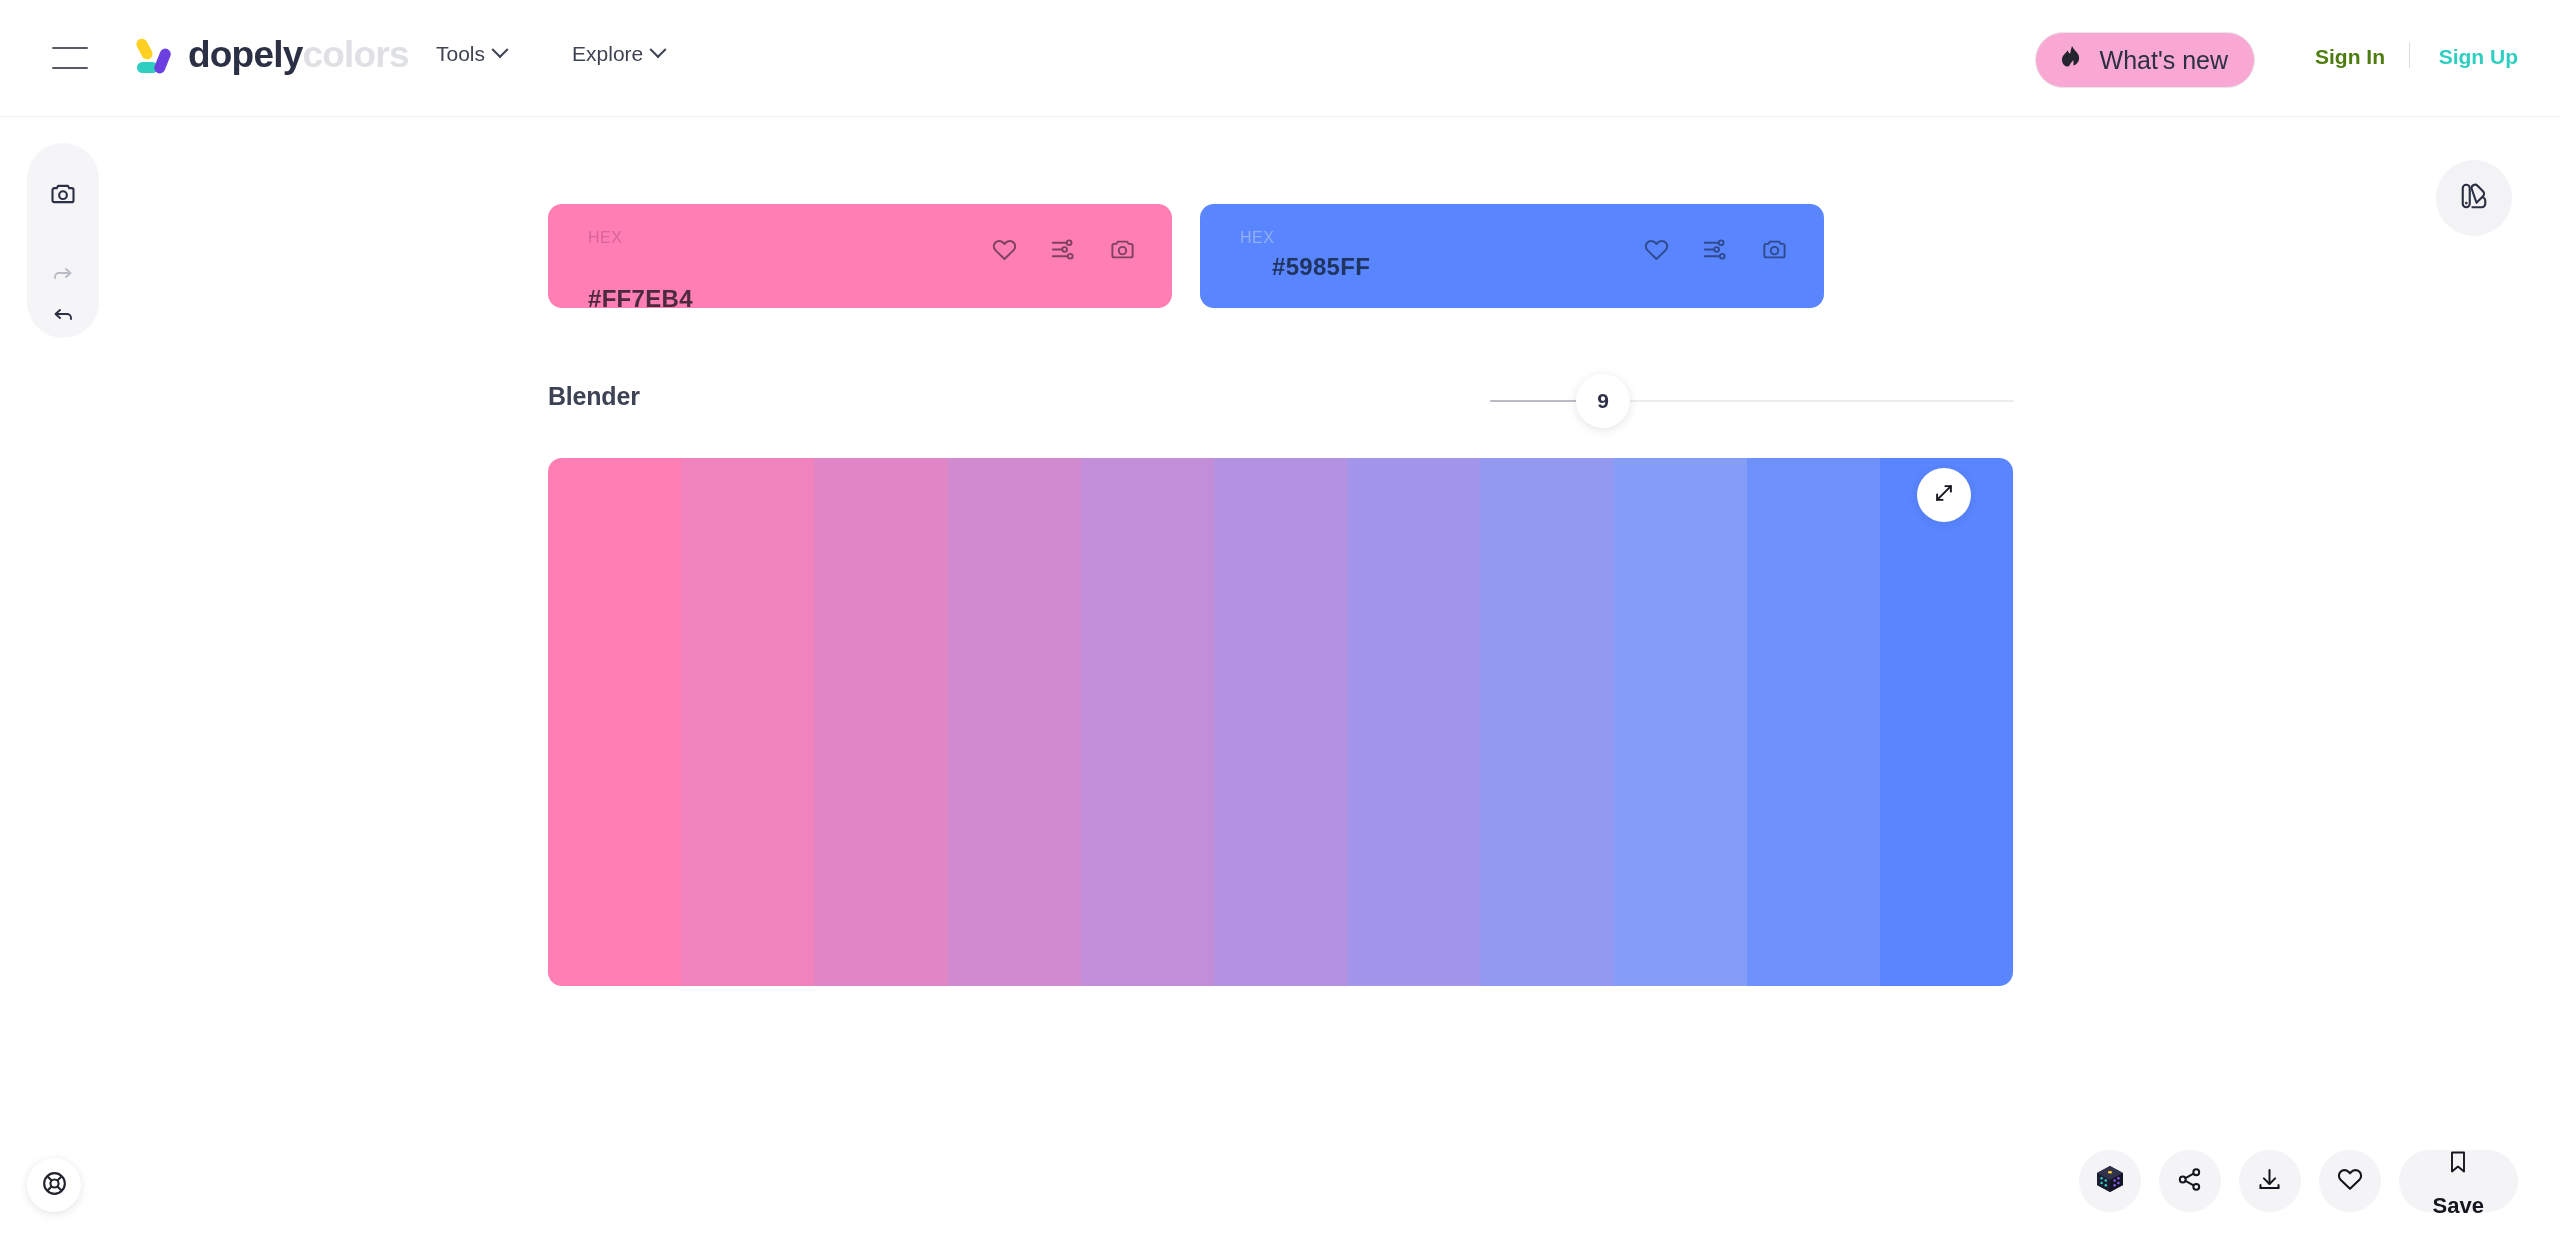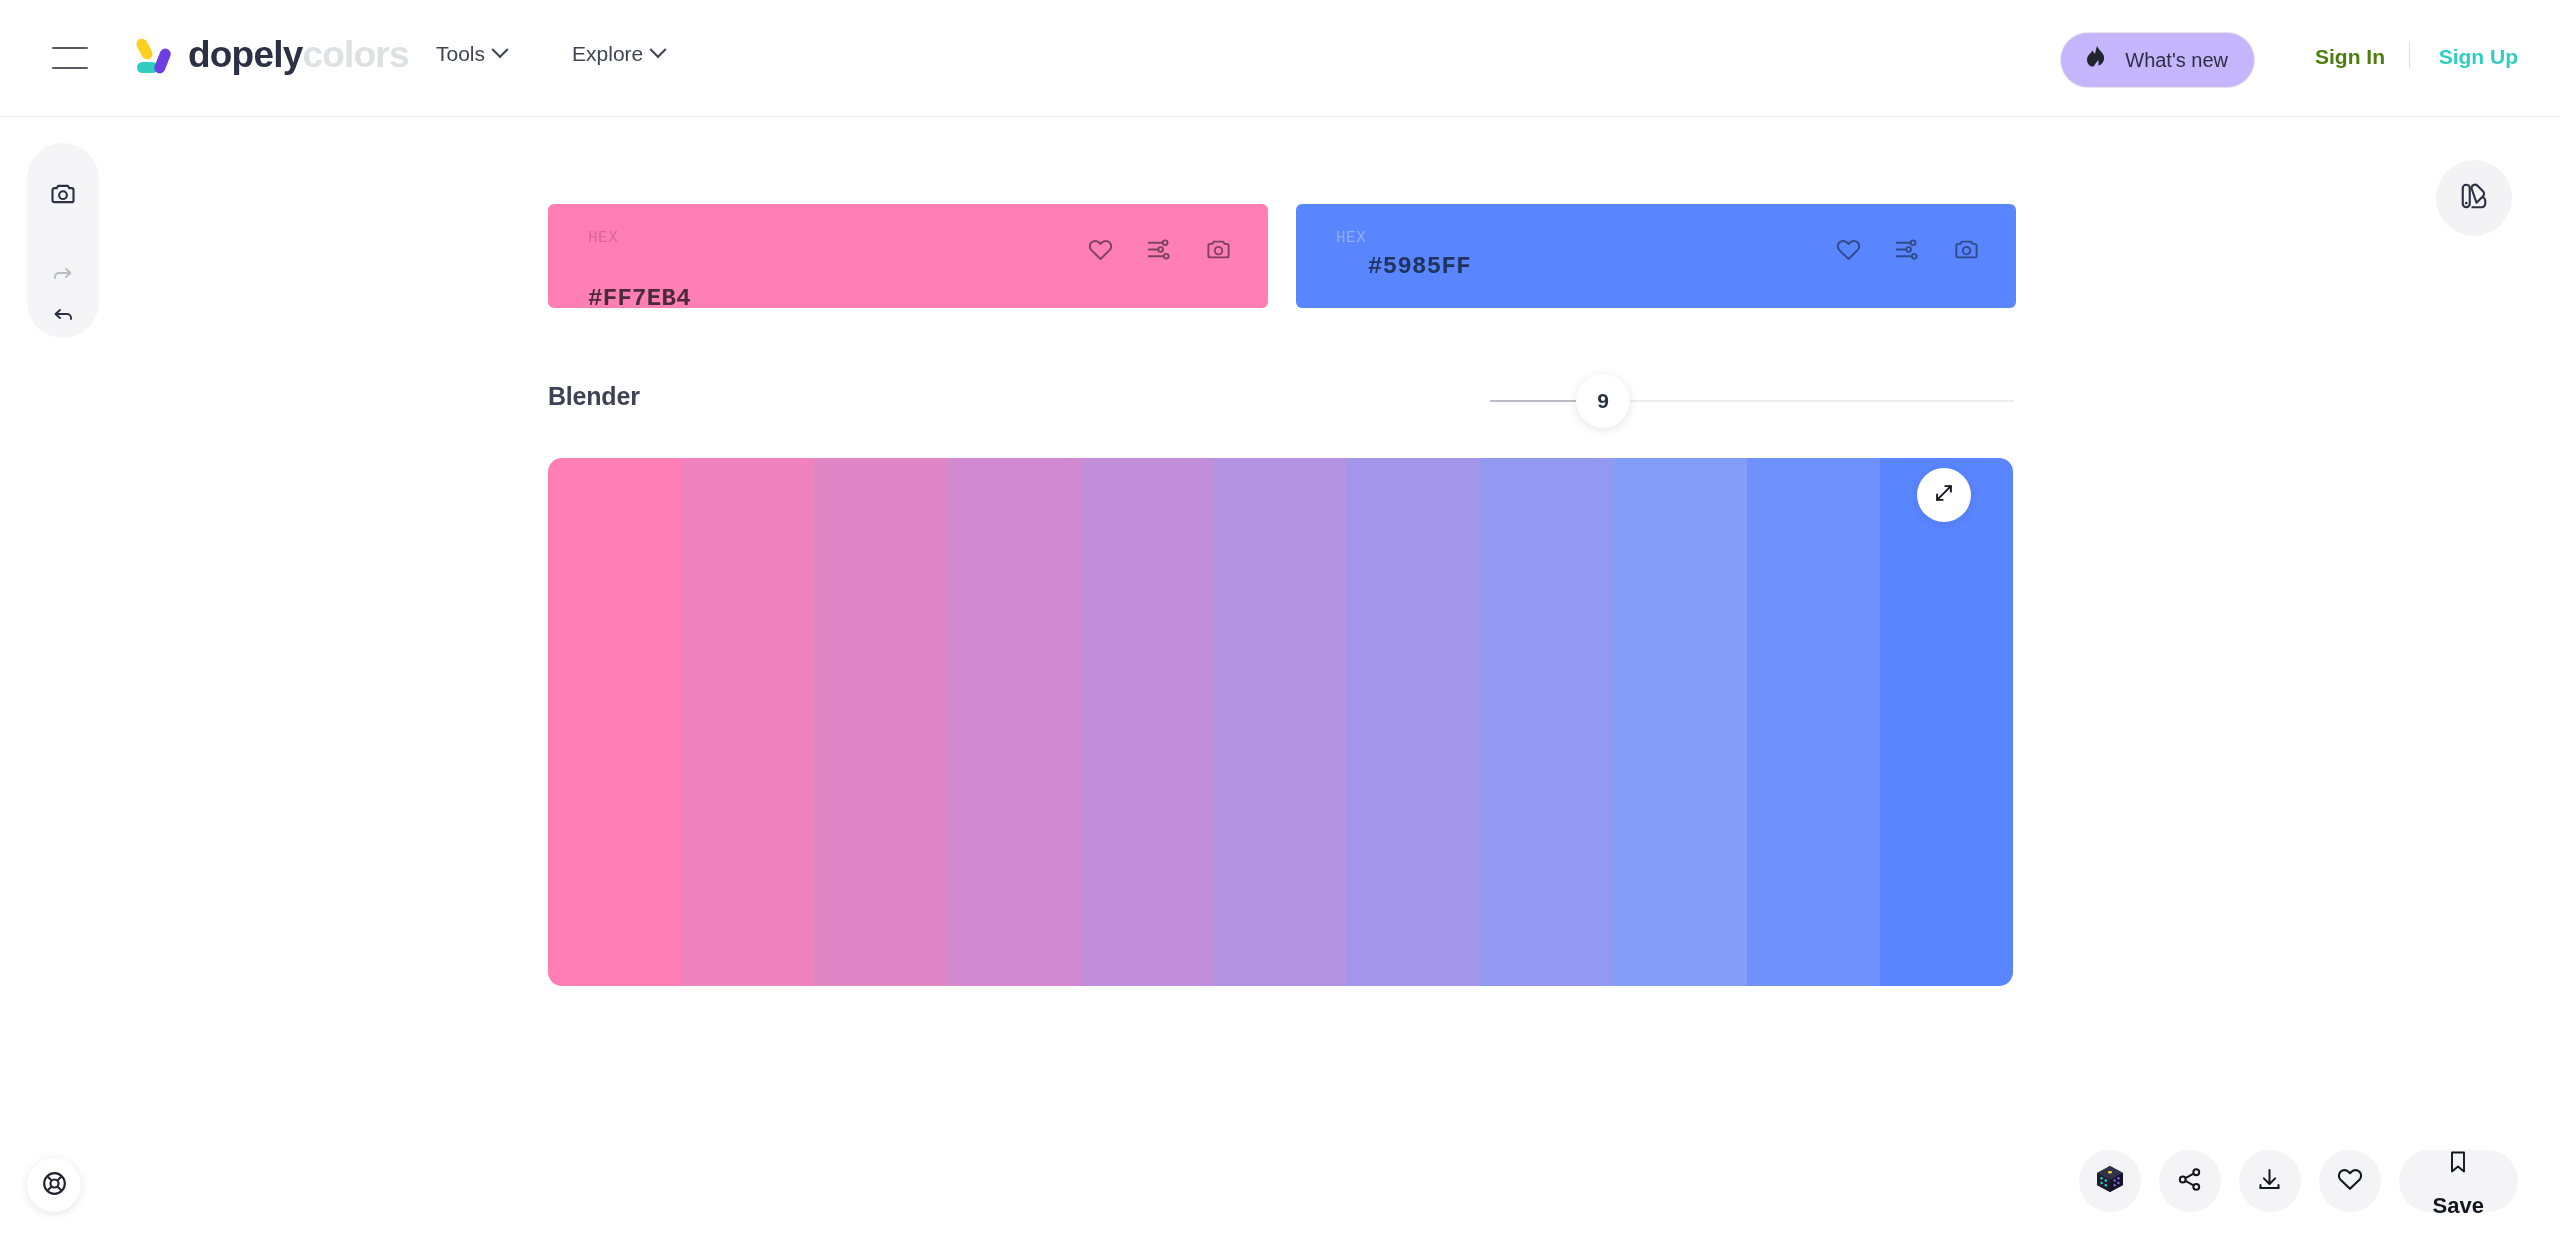--- a/index.html
+++ b/index.html
@@ -43,22 +43,22 @@
     cursor: pointer; line-height: 28px;
   }
   .chev { width: 12px; height: 12px; border-right: 2.4px solid #3e4452; border-bottom: 2.4px solid #3e4452;
           transform: rotate(45deg) translate(-3px,-3px); }
 
   .whatsnew {
     position: absolute; right: 305px; top: 32px;
     height: 56px; padding: 0 26px;
     border: 1.5px solid #e6e6ea; border-radius: 28px;
     display: flex; align-items: center; gap: 18px;
-    font-size: 20px; color: #2b3044; font-weight: 500;
-    background: #c4b5fd; cursor: pointer;
+    font-size: 25px; color: #2b3044; font-weight: 500;
+    background: #f9a8d4; cursor: pointer;
   }
   .signin {
     position: absolute; right: 175px; top: 45px;
     font-size: 21px; font-weight: 700; color: #4d7c0f; cursor: pointer;
   }
   .divider-v {
     position: absolute; right: 150px; top: 42px;
     width: 1.5px; height: 26px; background: #dcdce2;
   }
   .signup {
@@ -82,22 +82,22 @@
   .palette-fab {
     position: absolute; right: 48px; top: 160px;
     width: 76px; height: 76px; border-radius: 50%;
     background: #f3f3f5;
     display: flex; align-items: center; justify-content: center; cursor: pointer;
   }
 
   
   .cards { position: absolute; left: 548px; top: 204px; display: flex; gap: 28px; }
   .card {
-    width: 720px; height: 104px; border-radius: 6px;
-    position: relative; cursor: pointer; font-family: Liberation Mono, monospace;
+    width: 624px; height: 104px; border-radius: 14px;
+    position: relative; cursor: pointer;
   }
   .card .lbl {
     position: absolute; left: 40px; top: 25px;
     font-size: 16px; letter-spacing: 0.5px; font-weight: 500;
   }
   .card .val {
     position: absolute; left: 40px; top: 49px;
     font-size: 24px; font-weight: 800; letter-spacing: 0.3px;
   }
   .card .acts {

